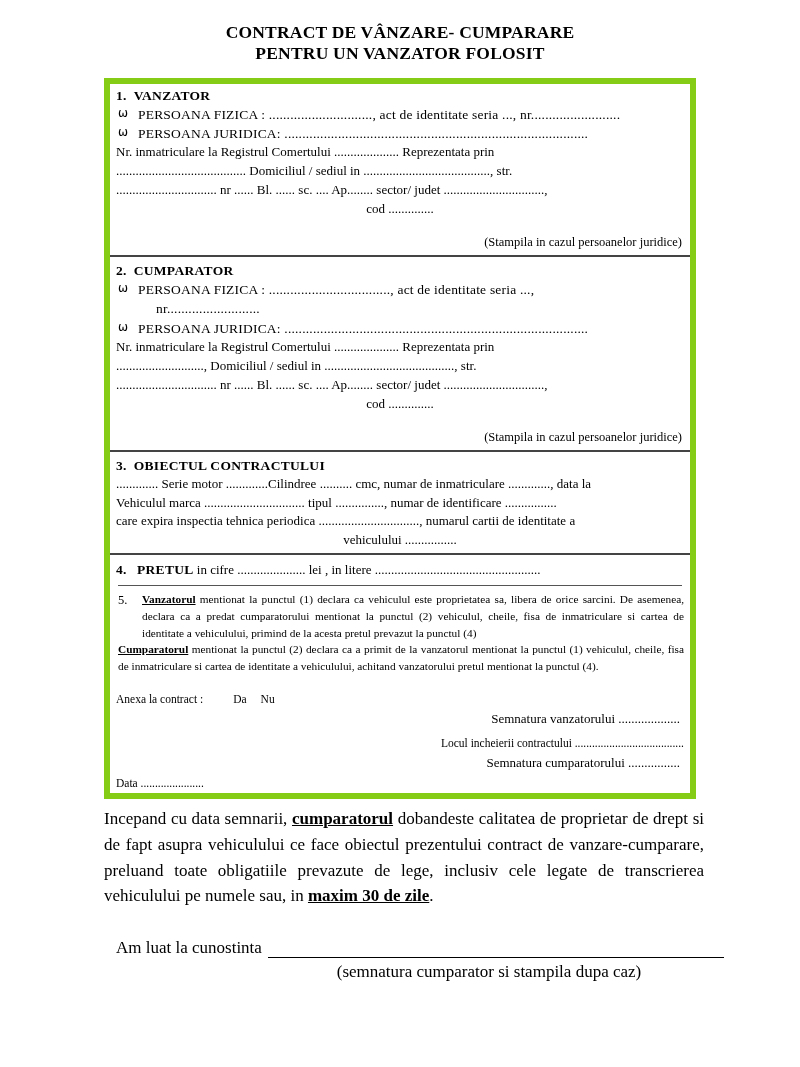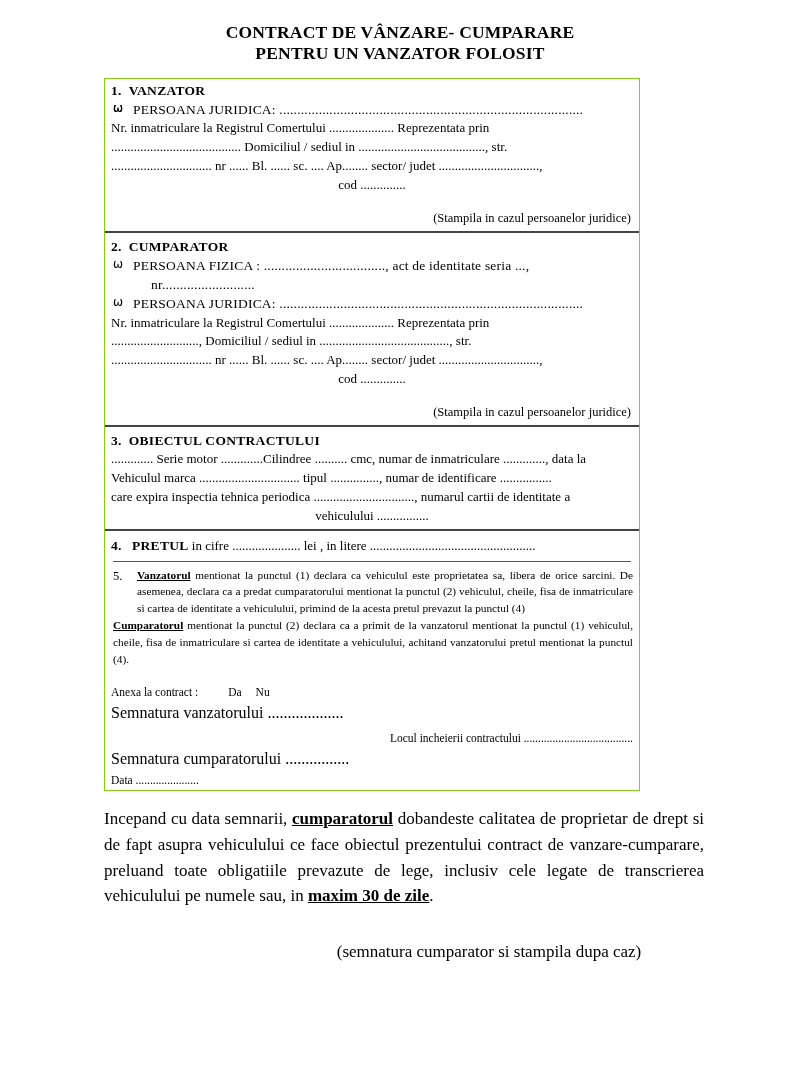--- a/index.html
+++ b/index.html
@@ -32,22 +32,22 @@
     font-weight: bold;
     font-size: 17.5px;
     letter-spacing: 0.2px;
   }
 
   
   .contract-box {
     position: absolute;
     left: 104px;
     top: 78px;
-    width: 536px;
-    border: 1px solid #84cc16;
+    width: 592px;
+    border: 6px solid #84cc16;
     box-sizing: border-box;
     background: #fff;
   }
   .section {
     padding: 3px 6px 2px 6px;
     box-sizing: border-box;
   }
   .rule {
     border-top: 1px solid #444;
     border-bottom: 1px solid #444;
@@ -134,21 +134,22 @@
   .bu { font-weight: bold; text-decoration: underline; }
 
   .anexa-row {
     font-size: 11.5px;
     margin-top: 18px;
   }
   .anexa-row .opt { margin-left: 30px; }
   .anexa-row .opt2 { margin-left: 14px; }
 
   .sig-right {
-    font-size: 16px;
+    text-align: right;
+    font-size: 13px;
     padding-right: 4px;
     margin-top: 6px;
   }
   .loc-row {
     font-size: 11.5px;
     margin-top: 10px;
     text-align: right;
   }
   .data-row {
     font-size: 11.5px;
@@ -205,20 +206,21 @@
   </div>
 
   <div class="contract-box">
 
     <div class="section">
       <div class="sec-head">
         <span class="num">1.</span><span>VANZATOR</span>
       </div>
       <div class="bullet-row">
         <span class="bullet-glyph">ω</span>
+        <span class="caps">PERSOANA FIZICA : ............................., act de identitate seria ..., nr.........................</span>
       </div>
       <div class="bullet-row">
         <span class="bullet-glyph">ω</span>
         <span class="caps">PERSOANA JURIDICA: .....................................................................................</span>
       </div>
       <div class="body-line">Nr. inmatriculare la Registrul Comertului .................... Reprezentata prin</div>
       <div class="body-line">........................................ Domiciliul / sediul in ......................................., str.</div>
       <div class="body-line">............................... nr ...... Bl. ...... sc. .... Ap........ sector/ judet ...............................,</div>
       <div class="body-line nojust">cod ..............</div>
       <div class="stamp-note">(Stampila in cazul persoanelor juridice)</div>
@@ -293,16 +295,20 @@
       <div class="data-row">Data ......................</div>
     </div>
 
   </div>
 
   <div class="closing">
     <span class="first">Incepand cu data semnarii, </span><span class="bu">cumparatorul</span><span> dobandeste calitatea de proprietar de drept si de fapt asupra vehiculului ce face obiectul prezentului contract de vanzare-cumparare, preluand toate obligatiile prevazute de lege, inclusiv cele legate de transcrierea vehiculului pe numele sau, in </span><span class="bu">maxim 30 de zile</span><span>.</span>
   </div>
 
   <div class="ack">
+    <div class="ack-row">
+      <span class="ack-label">Am luat la cunostinta</span>
+      <span class="ack-rule"></span>
+    </div>
     <div class="ack-caption">(semnatura cumparator si stampila dupa caz)</div>
   </div>
 
 </div>
 
 </body></html>

